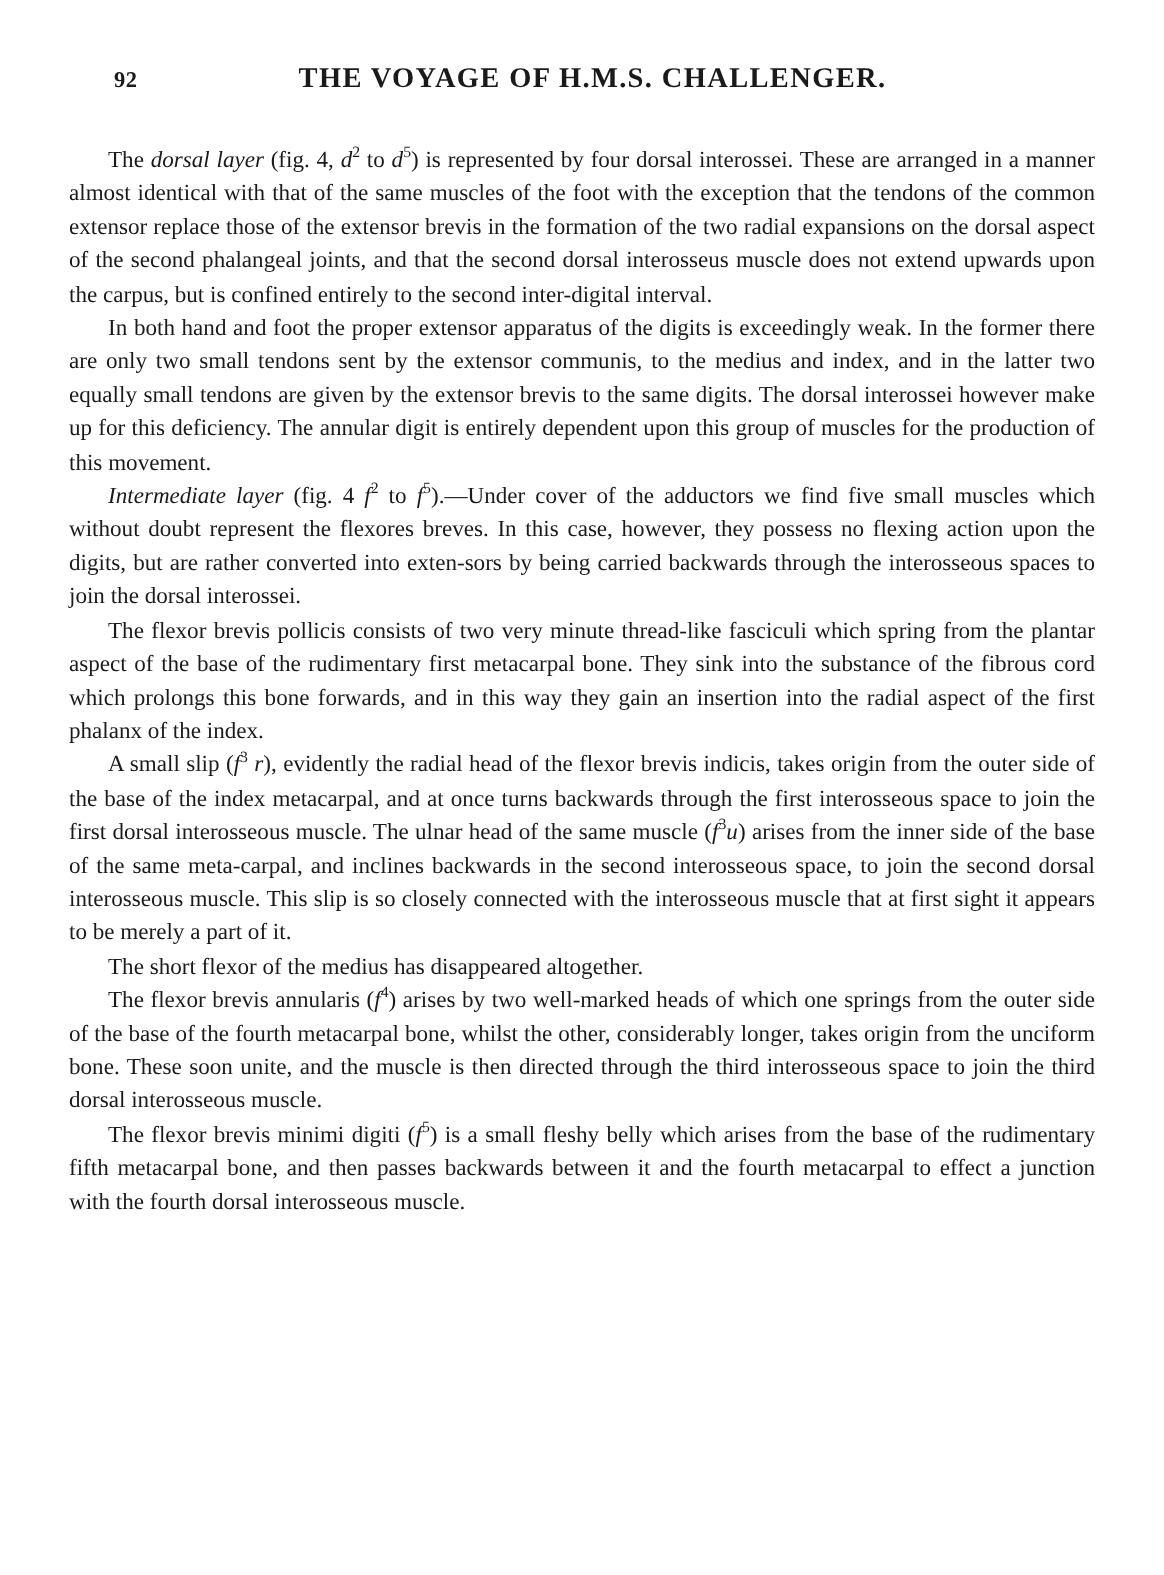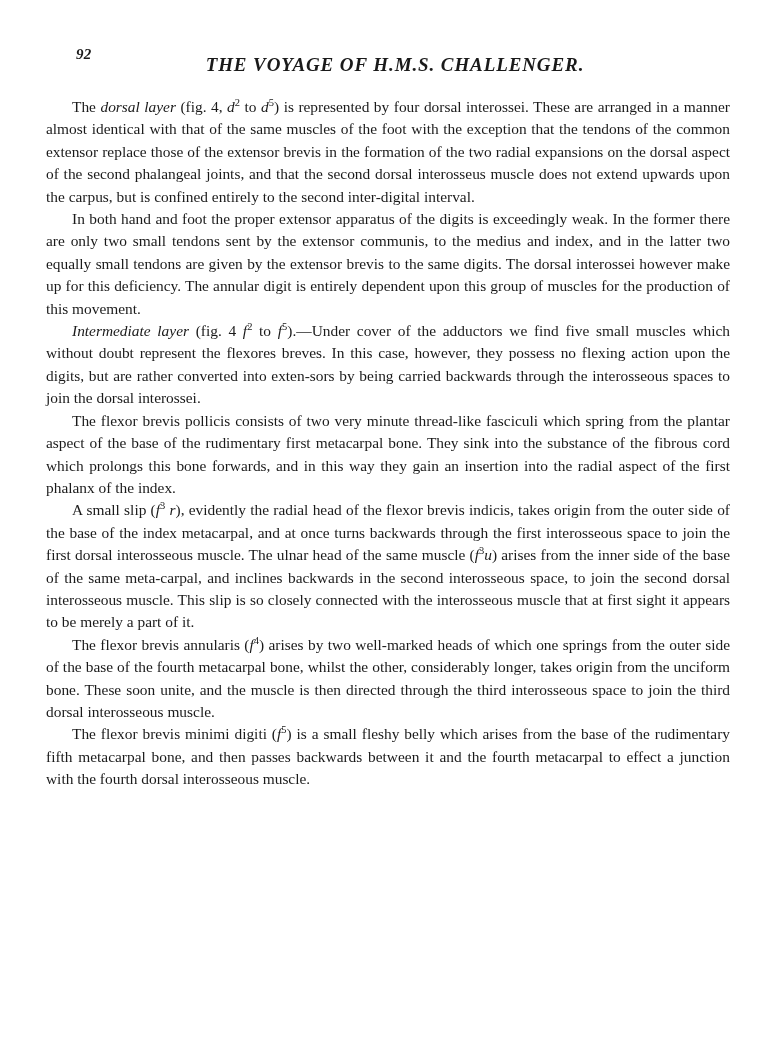--- a/index.html
+++ b/index.html
@@ -19,22 +19,21 @@
     position: relative;
     width: 776px;
     height: 1050px;
     box-sizing: border-box;
     padding: 42px 46px 0 46px;
   }
   .header-row {
     position: relative;
     height: 34px;
     display: flex;
-    align-items: flex-end;
-    font-style: italic;
+    align-items: flex-start;
   }
   .folio {
     position: absolute;
     left: 30px;
     top: 4px;
     font-size: 15px;
     font-weight: bold;
     letter-spacing: 0.3px;
   }
   .running-head {
@@ -83,17 +82,18 @@
     <div class="folio">92</div>
     <div class="running-head">THE VOYAGE OF H.M.S. CHALLENGER.</div>
   </div>
 
   <div class="body-text">
       <p>The <i>dorsal layer</i> (fig. 4, <span class="mathit">d</span><span class="sup">2</span> to <span class="mathit">d</span><span class="sup">5</span>) is represented by four dorsal interossei.  These are arranged in a manner almost identical with that of the same muscles of the foot with the exception that the tendons of the common extensor replace those of the extensor brevis in the formation of the two radial expansions on the dorsal aspect of the second phalangeal joints, and that the second dorsal interosseus muscle does not extend upwards upon the carpus, but is confined entirely to the second inter-digital interval.</p>
       <p>In both hand and foot the proper extensor apparatus of the digits is exceedingly weak.  In the former there are only two small tendons sent by the extensor communis, to the medius and index, and in the latter two equally small tendons are given by the extensor brevis to the same digits.  The dorsal interossei however make up for this deficiency.  The annular digit is entirely dependent upon this group of muscles for the production of this movement.</p>
       <p><i>Intermediate layer</i> (fig. 4 <span class="mathit">f</span><span class="sup">2</span> to <span class="mathit">f</span><span class="sup">5</span>).—Under cover of the adductors we find five small muscles which without doubt represent the flexores breves.  In this case, however, they possess no flexing action upon the digits, but are rather converted into exten-sors by being carried backwards through the interosseous spaces to join the dorsal interossei.</p>
       <p>The flexor brevis pollicis consists of two very minute thread-like fasciculi which spring from the plantar aspect of the base of the rudimentary first metacarpal bone. They sink into the substance of the fibrous cord which prolongs this bone forwards, and in this way they gain an insertion into the radial aspect of the first phalanx of the index.</p>
       <p>A small slip (<span class="mathit">f</span><span class="sup">3</span> <span class="mathit">r</span>), evidently the radial head of the flexor brevis indicis, takes origin from the outer side of the base of the index metacarpal, and at once turns backwards through the first interosseous space to join the first dorsal interosseous muscle.  The ulnar head of the same muscle (<span class="mathit">f</span><span class="sup">3</span><span class="mathit">u</span>) arises from the inner side of the base of the same meta-carpal, and inclines backwards in the second interosseous space, to join the second dorsal interosseous muscle.  This slip is so closely connected with the interosseous muscle that at first sight it appears to be merely a part of it.</p>
+      <p>The short flexor of the medius has disappeared altogether.</p>
       <p>The flexor brevis annularis (<span class="mathit">f</span><span class="sup">4</span>) arises by two well-marked heads of which one springs from the outer side of the base of the fourth metacarpal bone, whilst the other, considerably longer, takes origin from the unciform bone.  These soon unite, and the muscle is then directed through the third interosseous space to join the third dorsal interosseous muscle.</p>
       <p>The flexor brevis minimi digiti (<span class="mathit">f</span><span class="sup">5</span>) is a small fleshy belly which arises from the base of the rudimentary fifth metacarpal bone, and then passes backwards between it and the fourth metacarpal to effect a junction with the fourth dorsal interosseous muscle.</p>
     </div>
 
 </div>
 
 </body></html>

